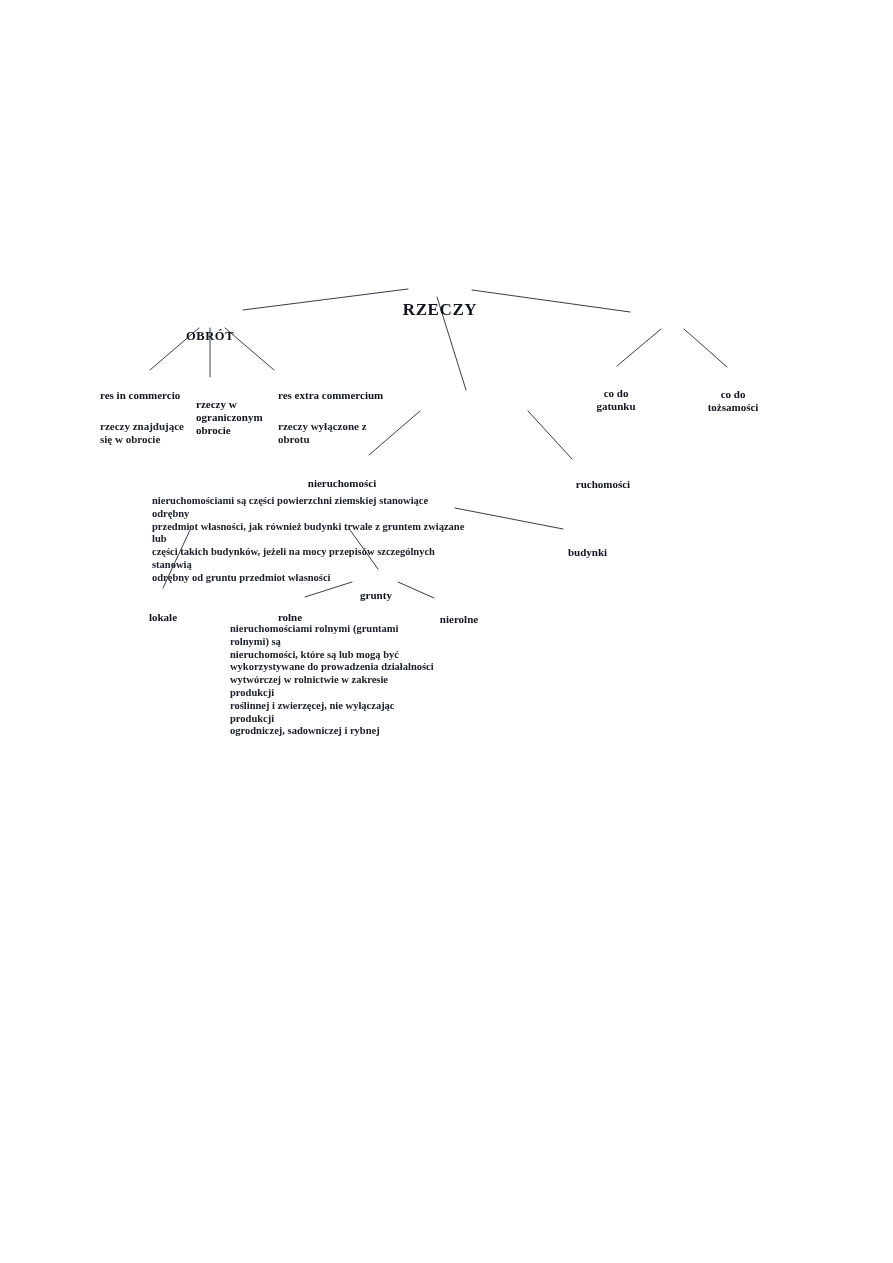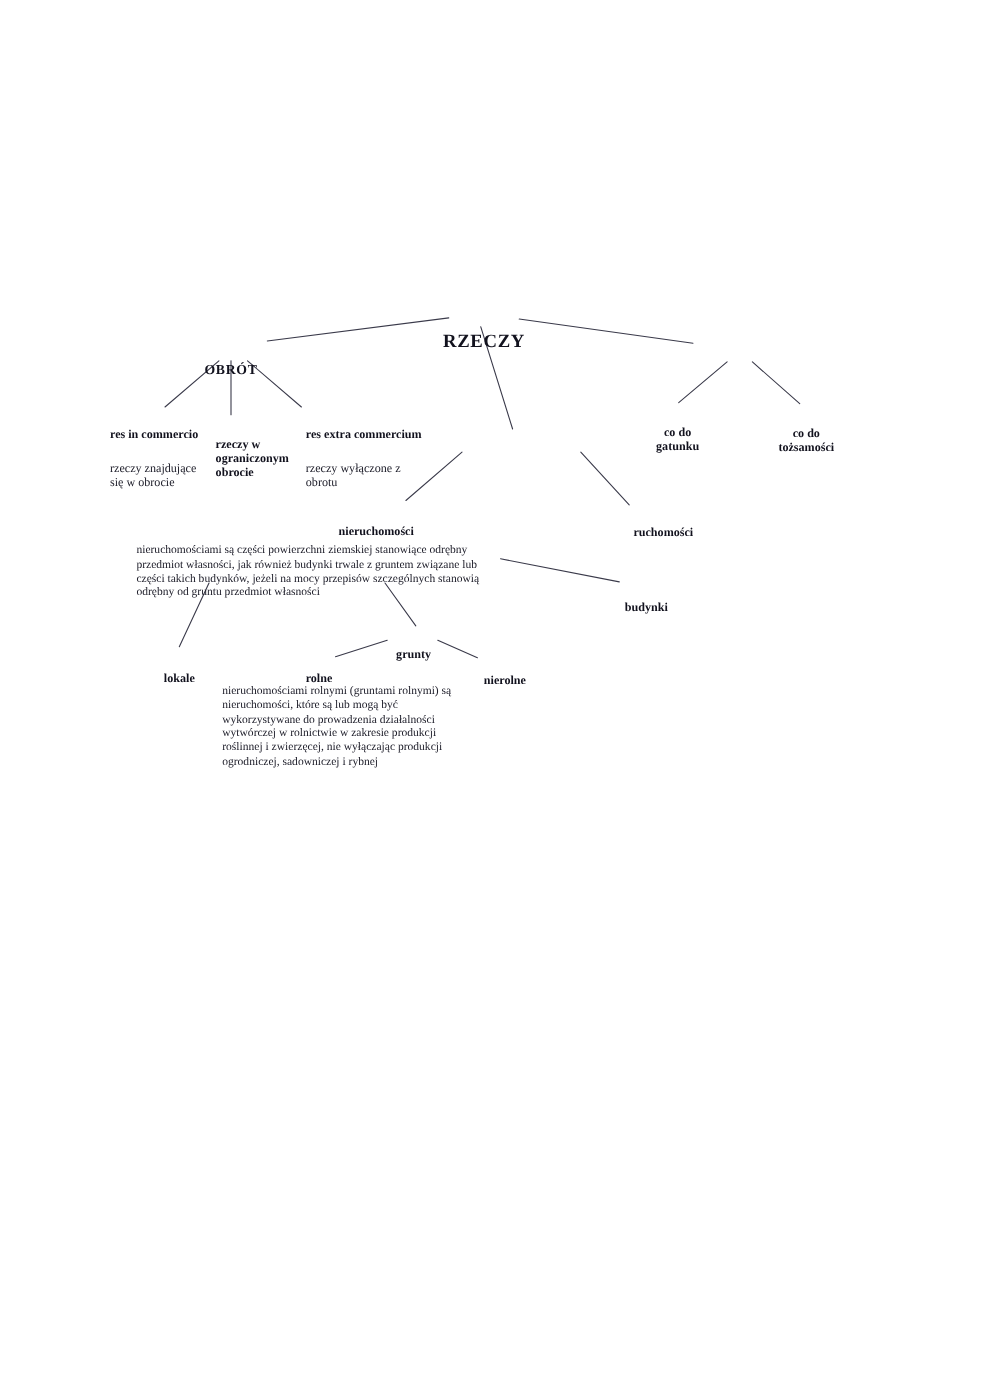--- a/index.html
+++ b/index.html
@@ -35,29 +35,29 @@
     white-space: pre-line;
   }
   .node .title {
     font-weight: bold;
     display: block;
     line-height: 1.18;
     color: #12121e;
   }
   .node .desc {
     display: block;
-    font-weight: normal;
+    font-weight: bold;
     line-height: 1.22;
     color: #20202c;
   }
   .n-root .title  { font-size: 17px; letter-spacing: .6px; }
   .n-branch .title{ font-size: 12.5px; letter-spacing: .6px; }
   .n-leafb .title { font-size: 11px; }
   .n-leafb .desc  { font-size: 11px; }
-  .n-small .desc  { font-size: 10.5px; }
+  .n-small .desc  { font-size: 10.5px; margin-left: 28px; }
   .center { text-align: center; }
   .left   { text-align: left; }
 </style>
 </head>
 <body>
 
 <div id="diagram-root">
 
   <svg class="edges" viewBox="0 0 893 1263" xmlns="http://www.w3.org/2000/svg">
     <g stroke="#3a3a4a" stroke-width="1" fill="none" stroke-linecap="round">

